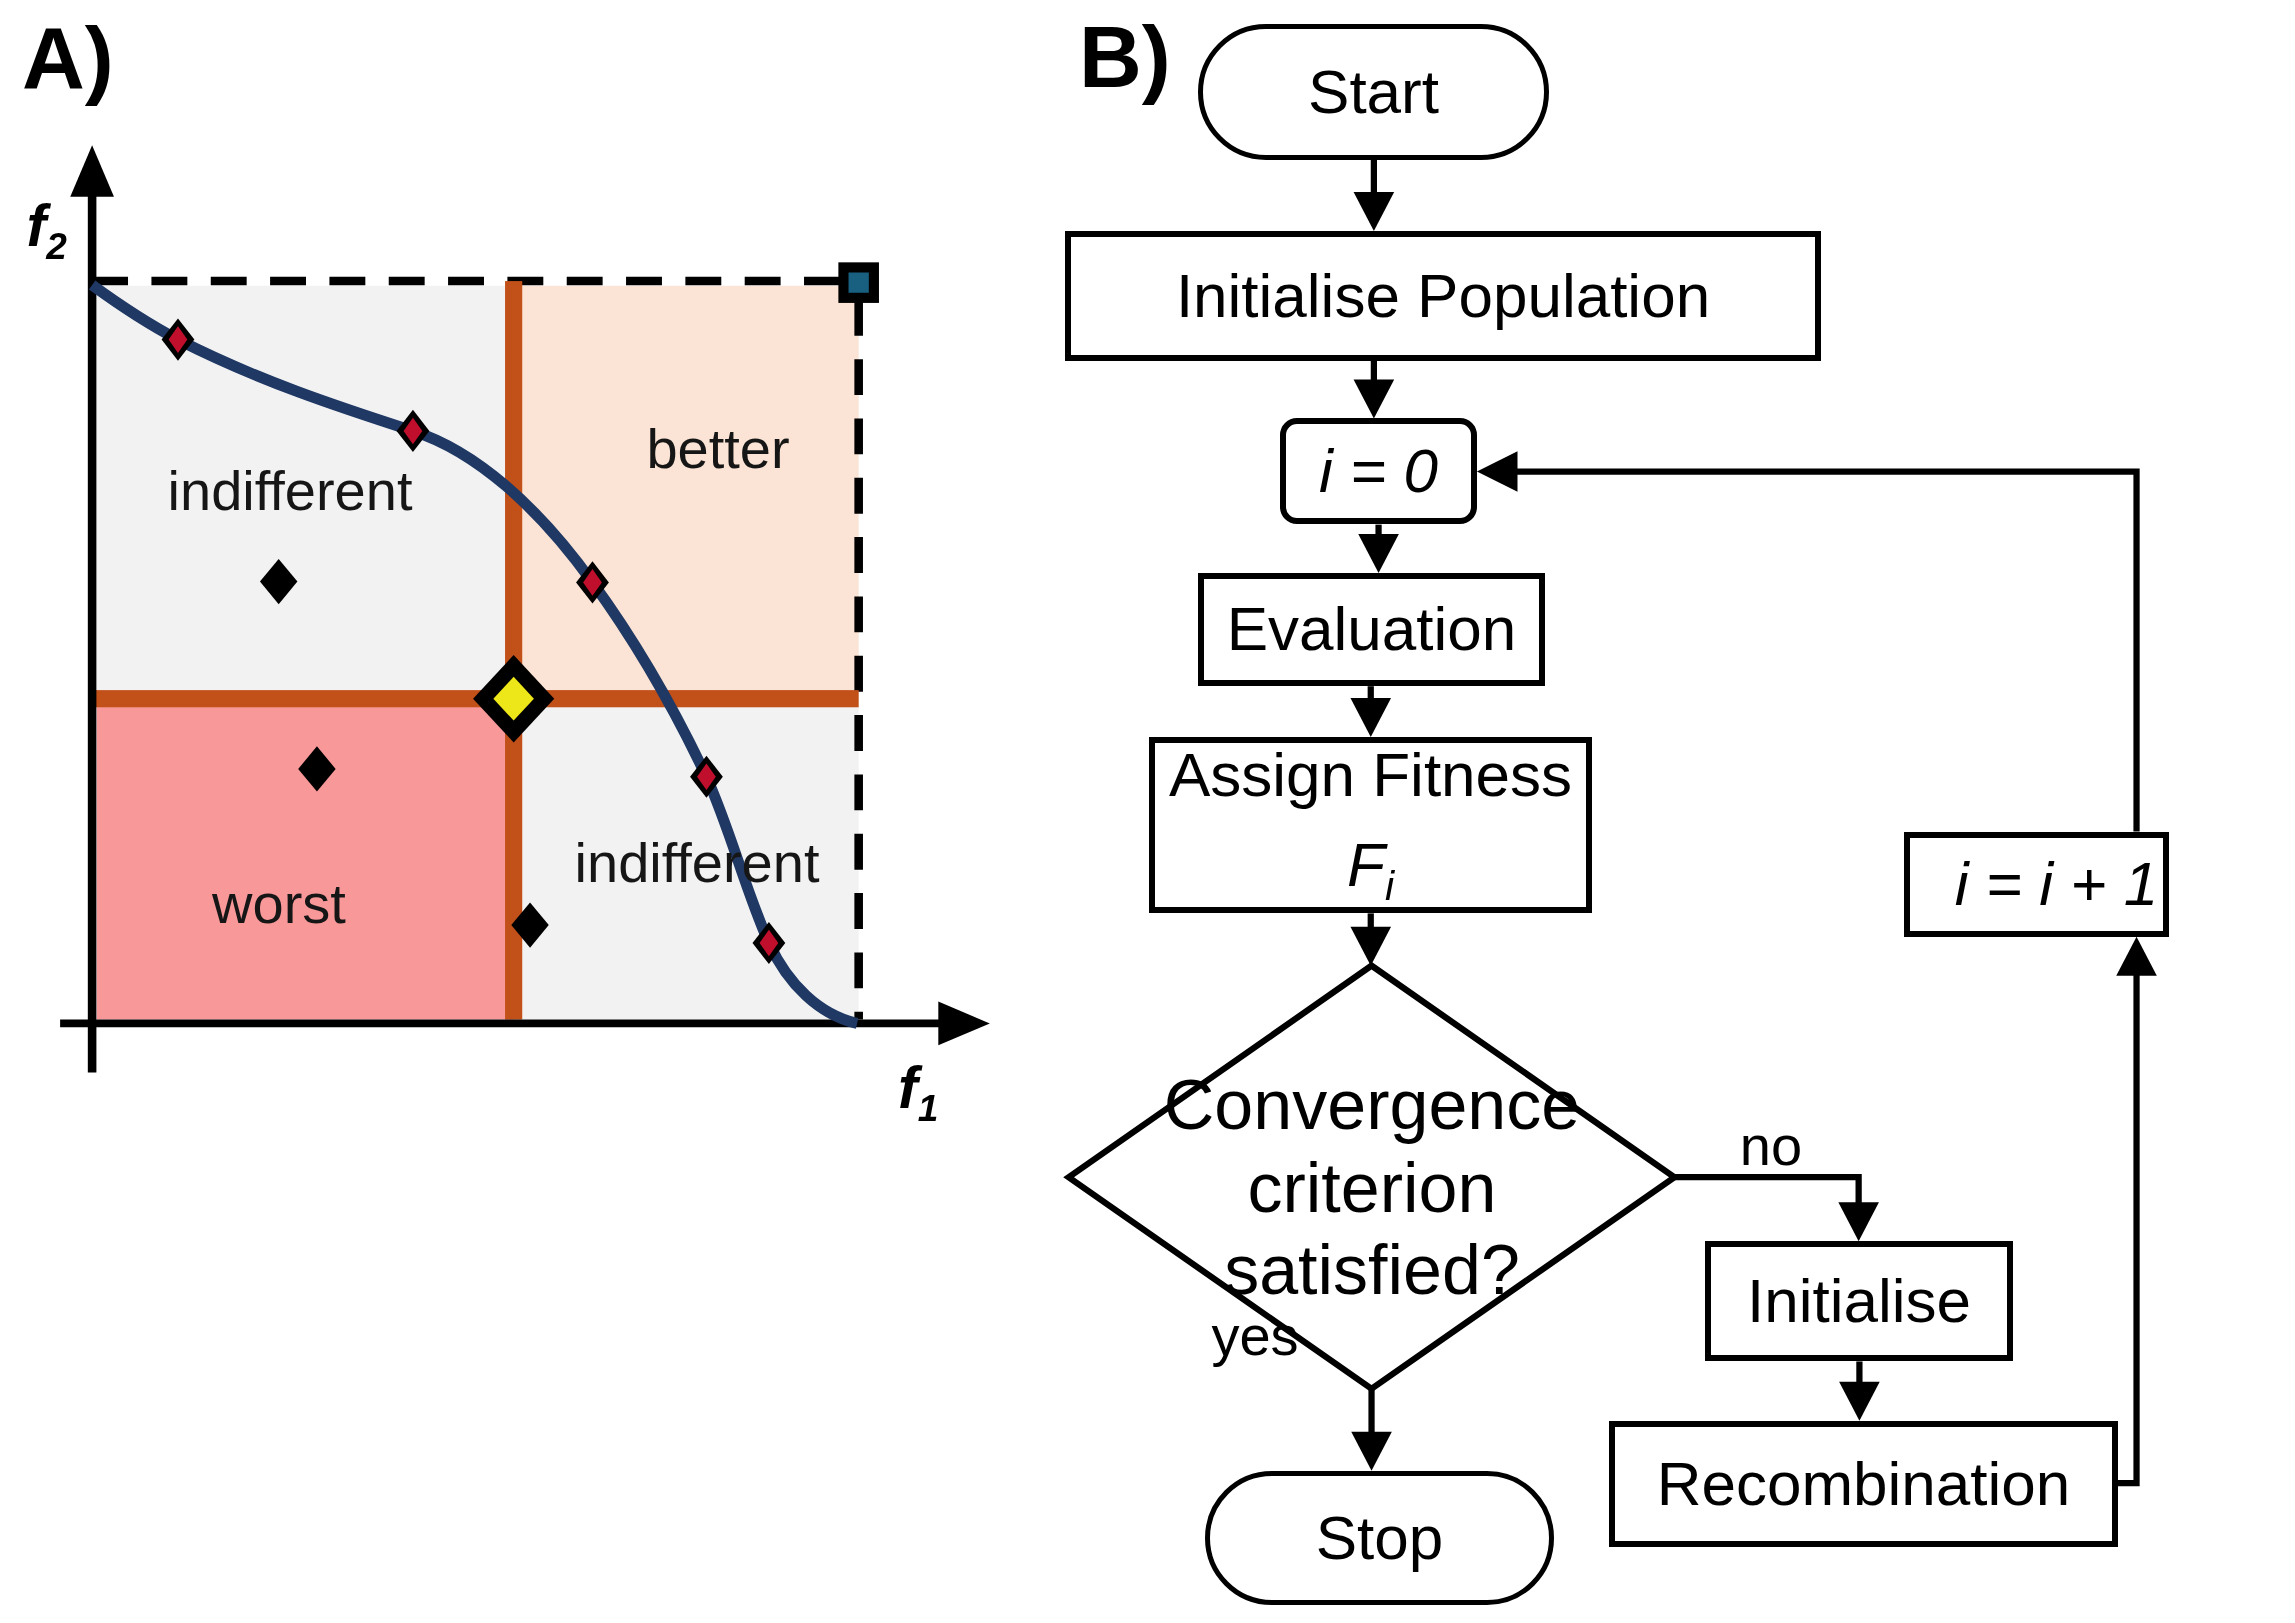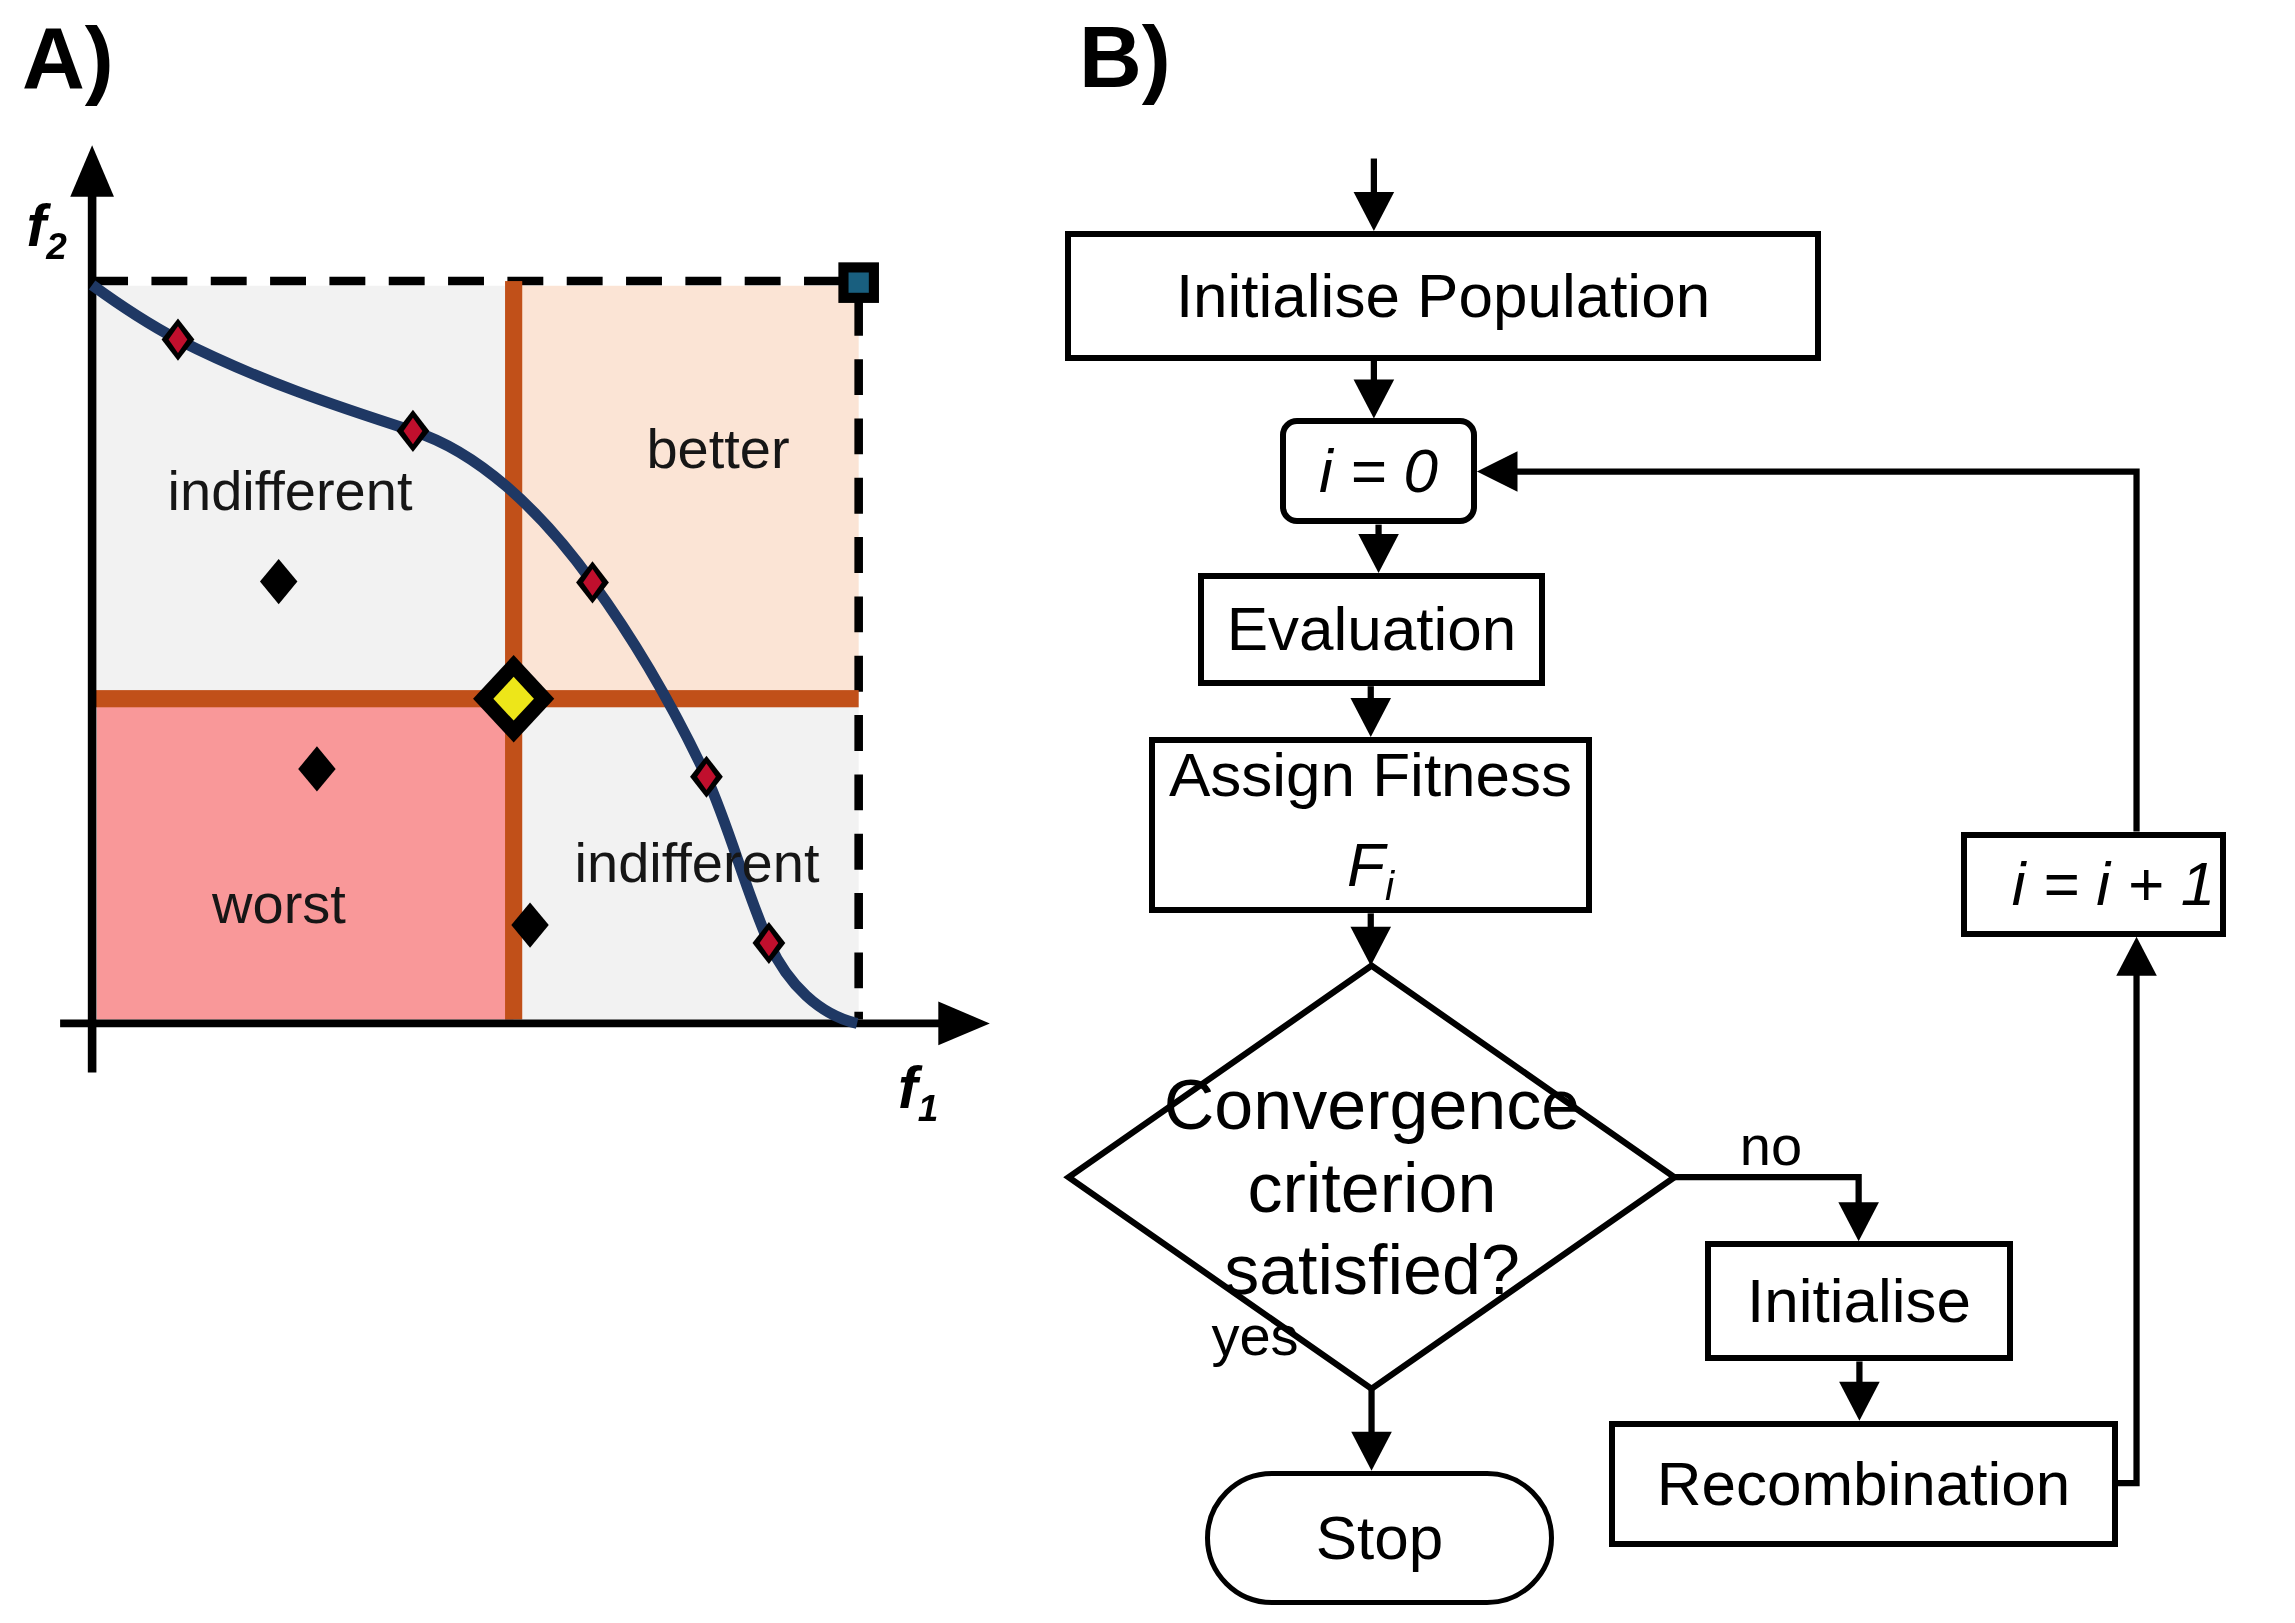--- a/index.html
+++ b/index.html
@@ -122,20 +122,23 @@
 
   <div class="abs axis-label lbl" style="left:898px;top:1059px;"><span>f</span><sub>1</sub></div>
 
   <div class="abs ctr region-label lbl" style="left:290px;top:490px;">indifferent</div>
   <div class="abs ctr region-label lbl" style="left:718px;top:448px;">better</div>
   <div class="abs ctr region-label lbl" style="left:279px;top:903px;">worst</div>
   <div class="abs ctr region-label lbl" style="left:697px;top:862px;">indifferent</div>
 
   <div class="abs panel-label lbl" style="left:1079px;top:12.5px;">B)</div>
 
+  <div class="abs node stadium" style="left:1198px;top:24px;width:351px;height:136px;">
+      <span>Start</span>
+    </div>
 
   <div class="abs node" style="left:1065px;top:231px;width:756px;height:130px;">
       <span>Initialise Population</span>
     </div>
 
   <div class="abs node math" style="left:1280px;top:418px;width:197px;height:106px;border-radius:17px;">
       <span>i = 0</span>
     </div>
 
   <div class="abs node" style="left:1198px;top:573px;width:347px;height:113px;">
@@ -157,21 +160,21 @@
   <div class="abs ctr edge-label lbl" style="left:1255px;top:1335px;">yes</div>
 
   <div class="abs node" style="left:1705px;top:1241px;width:308px;height:120px;">
       <span>Initialise</span>
     </div>
 
   <div class="abs node" style="left:1609px;top:1421px;width:509px;height:126px;">
       <span>Recombination</span>
     </div>
 
-  <div class="abs node math" style="left:1961px;top:832px;width:265px;height:105px;padding-left:40px;">
+  <div class="abs node math" style="left:1904px;top:832px;width:265px;height:105px;padding-left:40px;">
       <span>i = i + 1</span>
     </div>
 
   <div class="abs node stadium" style="left:1205px;top:1471px;width:349px;height:134px;">
       <span>Stop</span>
     </div>
 
 </div>
 
 

